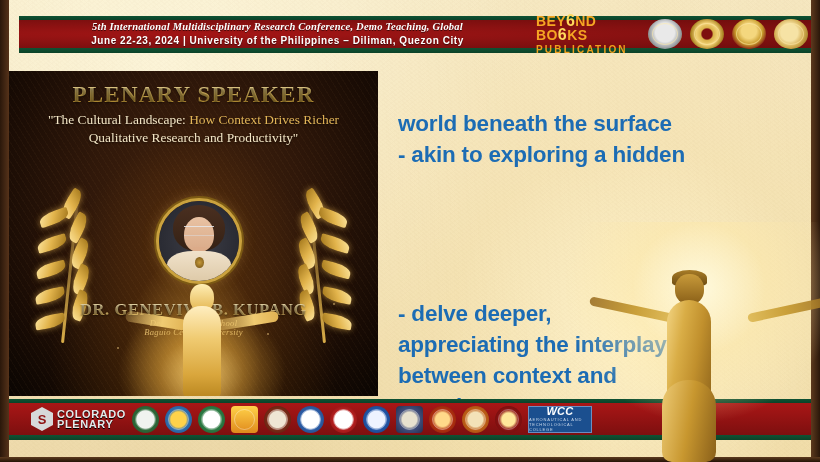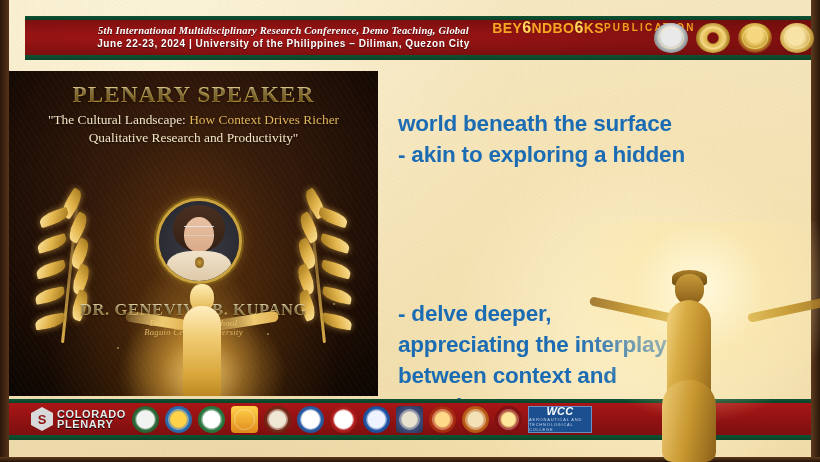--- a/index.html
+++ b/index.html
@@ -25,21 +25,21 @@
       repeating-linear-gradient(-37deg, rgba(140,100,50,.08) 0 1px, rgba(0,0,0,0) 1px 4px);
   }
   
   .frame-l,.frame-r{position:absolute;top:0;bottom:0;width:9px;
       background:linear-gradient(90deg,#2a170a,#56331a);}
   .frame-l{left:0;} .frame-r{right:0;background:linear-gradient(270deg,#2a170a,#5d3a1e);}
   .frame-b{position:absolute;left:0;right:0;bottom:0;height:5px;
       background:linear-gradient(180deg,#5c3a1e,#241306);}
 
   
-  #topbanner{position:absolute;left:25px;right:9px;top:16px;height:44px;}
+  #topbanner{position:absolute;left:19px;right:9px;top:16px;height:37px;}
   .greenbar{background:linear-gradient(180deg,#0f5233,#0b4228);}
   .gb-top{position:absolute;left:0;right:0;top:0;height:4px;}
   .gb-bot{position:absolute;left:0;right:0;bottom:0;height:5px;}
   .redbar{
     position:absolute;left:0;right:0;top:4px;bottom:5px;
     background:
       radial-gradient(ellipse at 26% 50%, #a31515 0%, #8d1212 42%, #6f0d0d 100%),
       linear-gradient(180deg,#8d1111,#6d0c0c);
     display:flex;align-items:center;
   }
@@ -50,21 +50,21 @@
     text-shadow:0 1px 0 rgba(0,0,0,.55);white-space:nowrap;
   }
   .conf-date{
     font-family:"Liberation Sans",sans-serif;font-weight:bold;font-size:10px;
     line-height:13px;letter-spacing:.55px;margin-top:1px;white-space:nowrap;
     text-shadow:0 1px 1px rgba(0,0,0,.55);
   }
 
   .logo-row{flex:1 1 auto;display:flex;align-items:center;gap:8px;padding-left:4px;}
   .bb-logo{
-    width:104px;height:34px;position:relative;display:flex;flex-direction:row;
+    width:104px;height:34px;position:relative;display:flex;flex-direction:column;
     justify-content:center;padding-left:2px;
   }
   .bb-l1,.bb-l2{
     font-family:"Liberation Sans",sans-serif;font-weight:bold;font-size:14px;
     line-height:13.5px;color:#f5a623;letter-spacing:.4px;
   }
   .bb-l1 i,.bb-l2 i{font-style:normal;color:#ffd95c;font-size:16px;}
   .bb-l3{font-size:10px;font-weight:bold;letter-spacing:2.2px;color:#efa01c;margin-top:1px;}
 
   .seal{width:34px;height:30px;border-radius:50%;position:relative;flex:0 0 auto;}

